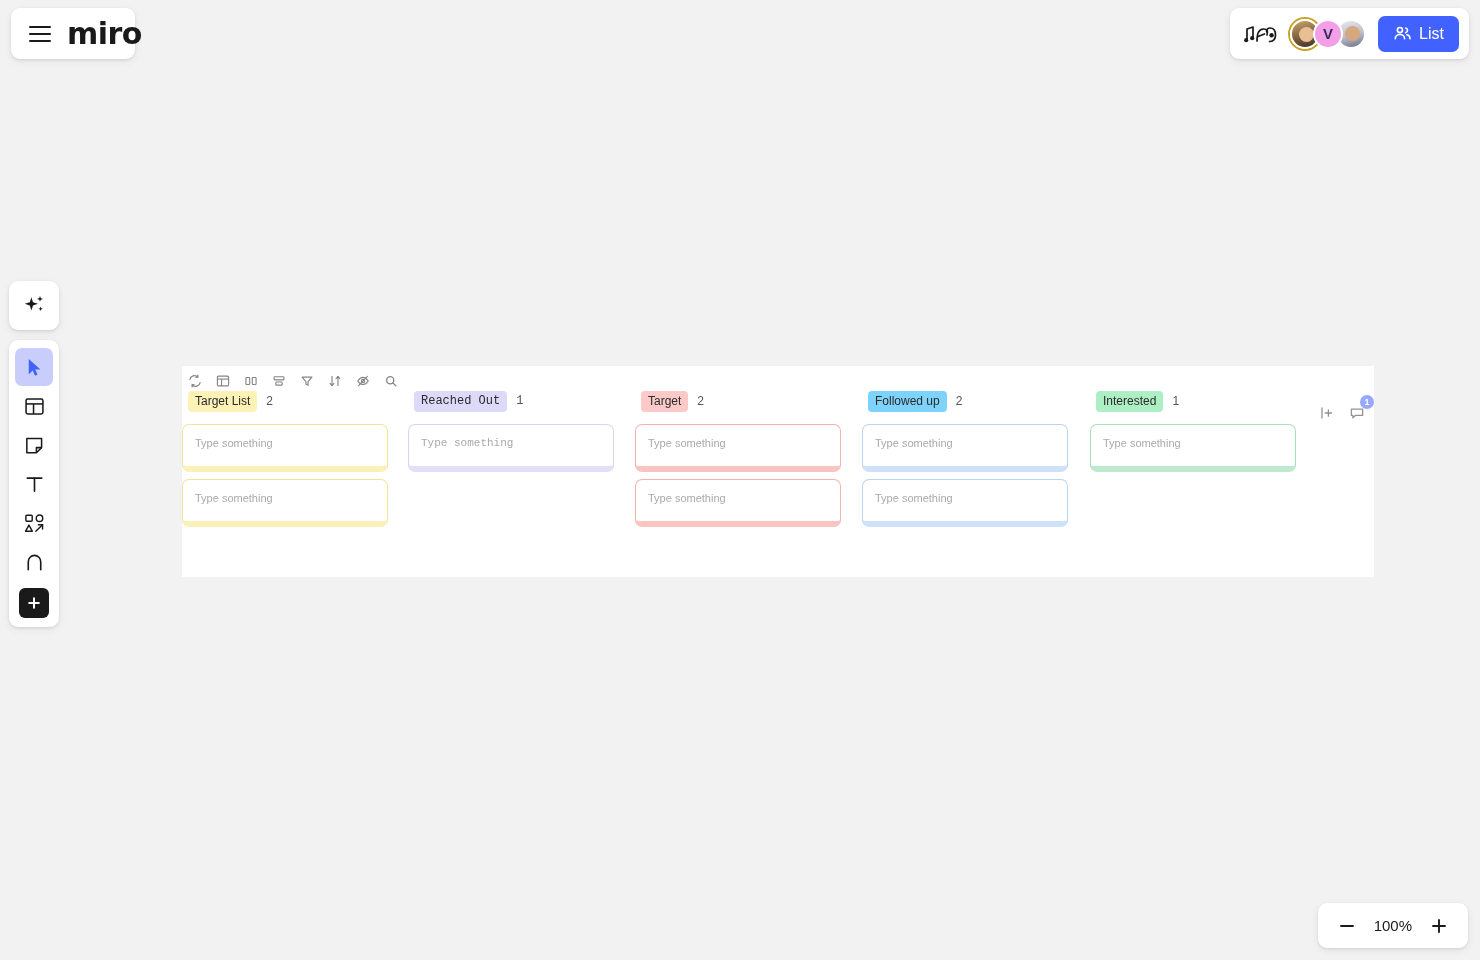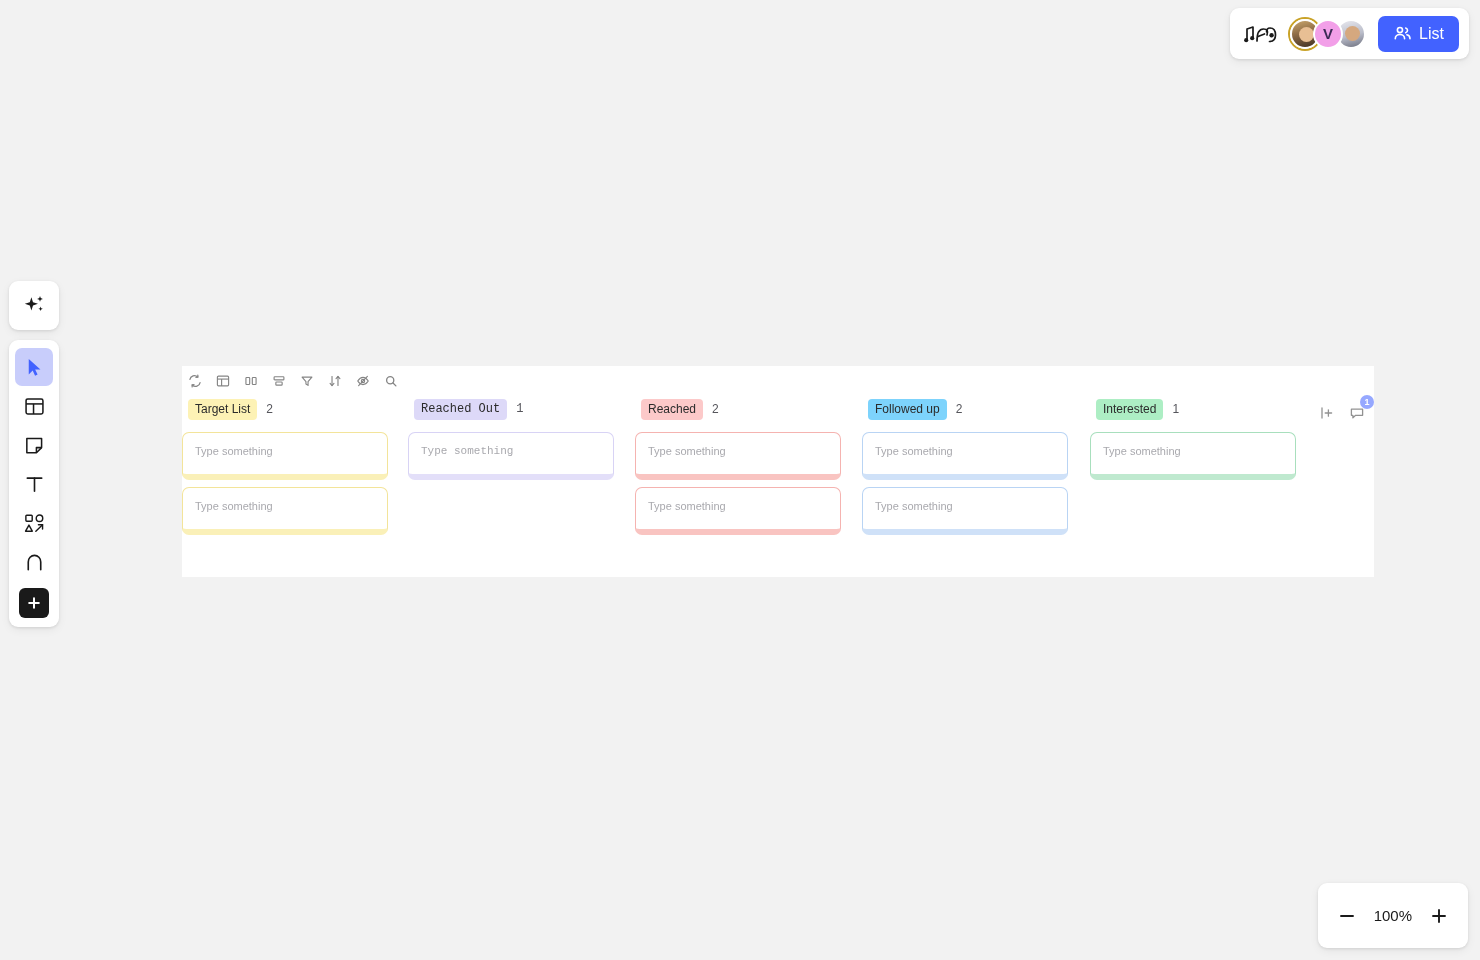--- a/index.html
+++ b/index.html
@@ -182,21 +182,21 @@
   .bt-icon {
     width: 18px; height: 18px;
     display: flex; align-items: center; justify-content: center;
     cursor: pointer;
     opacity: 0.62;
   }
 
   
   .columns {
     position: absolute;
-    left: 0; top: 32px;
+    left: 0; top: 24px;
     right: 0;
     display: flex;
   }
   .column { flex: 0 0 auto; }
   .col-head {
     display: flex;
     align-items: center;
     gap: 9px;
     height: 22px;
     padding-left: 6px;
@@ -270,21 +270,21 @@
     border-radius: 7px;
     display: flex; align-items: center; justify-content: center;
     padding: 0 3px;
     font-weight: 600;
   }
 
   
   .zoom-ctl {
     position: absolute;
     right: 12px; bottom: 12px;
-    height: 65px;
+    height: 45px;
     min-width: 140px;
     background: #ffffff;
     border-radius: 9px;
     box-shadow: 0 1px 3px rgba(0,0,0,0.10), 0 3px 10px rgba(0,0,0,0.06);
     display: flex;
     align-items: center;
     justify-content: space-between;
     padding: 0 16px;
     gap: 14px;
   }
@@ -298,20 +298,28 @@
     font-size: 15px;
     color: #1a1a1a;
     font-family: "Liberation Sans", sans-serif;
   }
 </style>
 </head>
 <body>
 
 <div id="app">
 
+  <div class="topleft-panel">
+    <div class="hamburger">
+      <span></span>
+        <span></span>
+        <span></span>
+    </div>
+    <div class="miro-logo">miro</div>
+  </div>
 
   <div class="topright-panel">
 
     <div class="sound-icon">
       <svg width="34" height="22" viewBox="0 0 34 22" fill="none" stroke="#1a1a1a" stroke-width="1.7" stroke-linecap="round" stroke-linejoin="round">
         <path d="M3 16.5 L3 6 L9 4 L9 14.5"></path>
         <circle cx="2.2" cy="17.2" r="2.1" fill="#1a1a1a" stroke="none"></circle>
         <circle cx="8.2" cy="15.2" r="2.1" fill="#1a1a1a" stroke="none"></circle>
         <path d="M13 18 Q13 6 19.5 6 Q25 6 23 12"></path>
         <path d="M14 13.5 L20.5 11"></path>
@@ -503,21 +511,21 @@
           <span class="chip purple">Reached Out</span>
           <span class="col-count">1</span>
         </div>
         <div class="card p" style="width:206px;">
           <span class="ph">Type something</span>
         </div>
       </div>
 
       <div class="column" style="width:227px;">
         <div class="col-head">
-          <span class="chip red">Reached</span>
+          <span class="chip red">Target</span>
           <span class="col-count">2</span>
         </div>
         <div class="card r" style="width:206px;">
           <span class="ph">Type something</span>
         </div>
         <div class="card r" style="width:206px;">
           <span class="ph">Type something</span>
         </div>
       </div>
 

